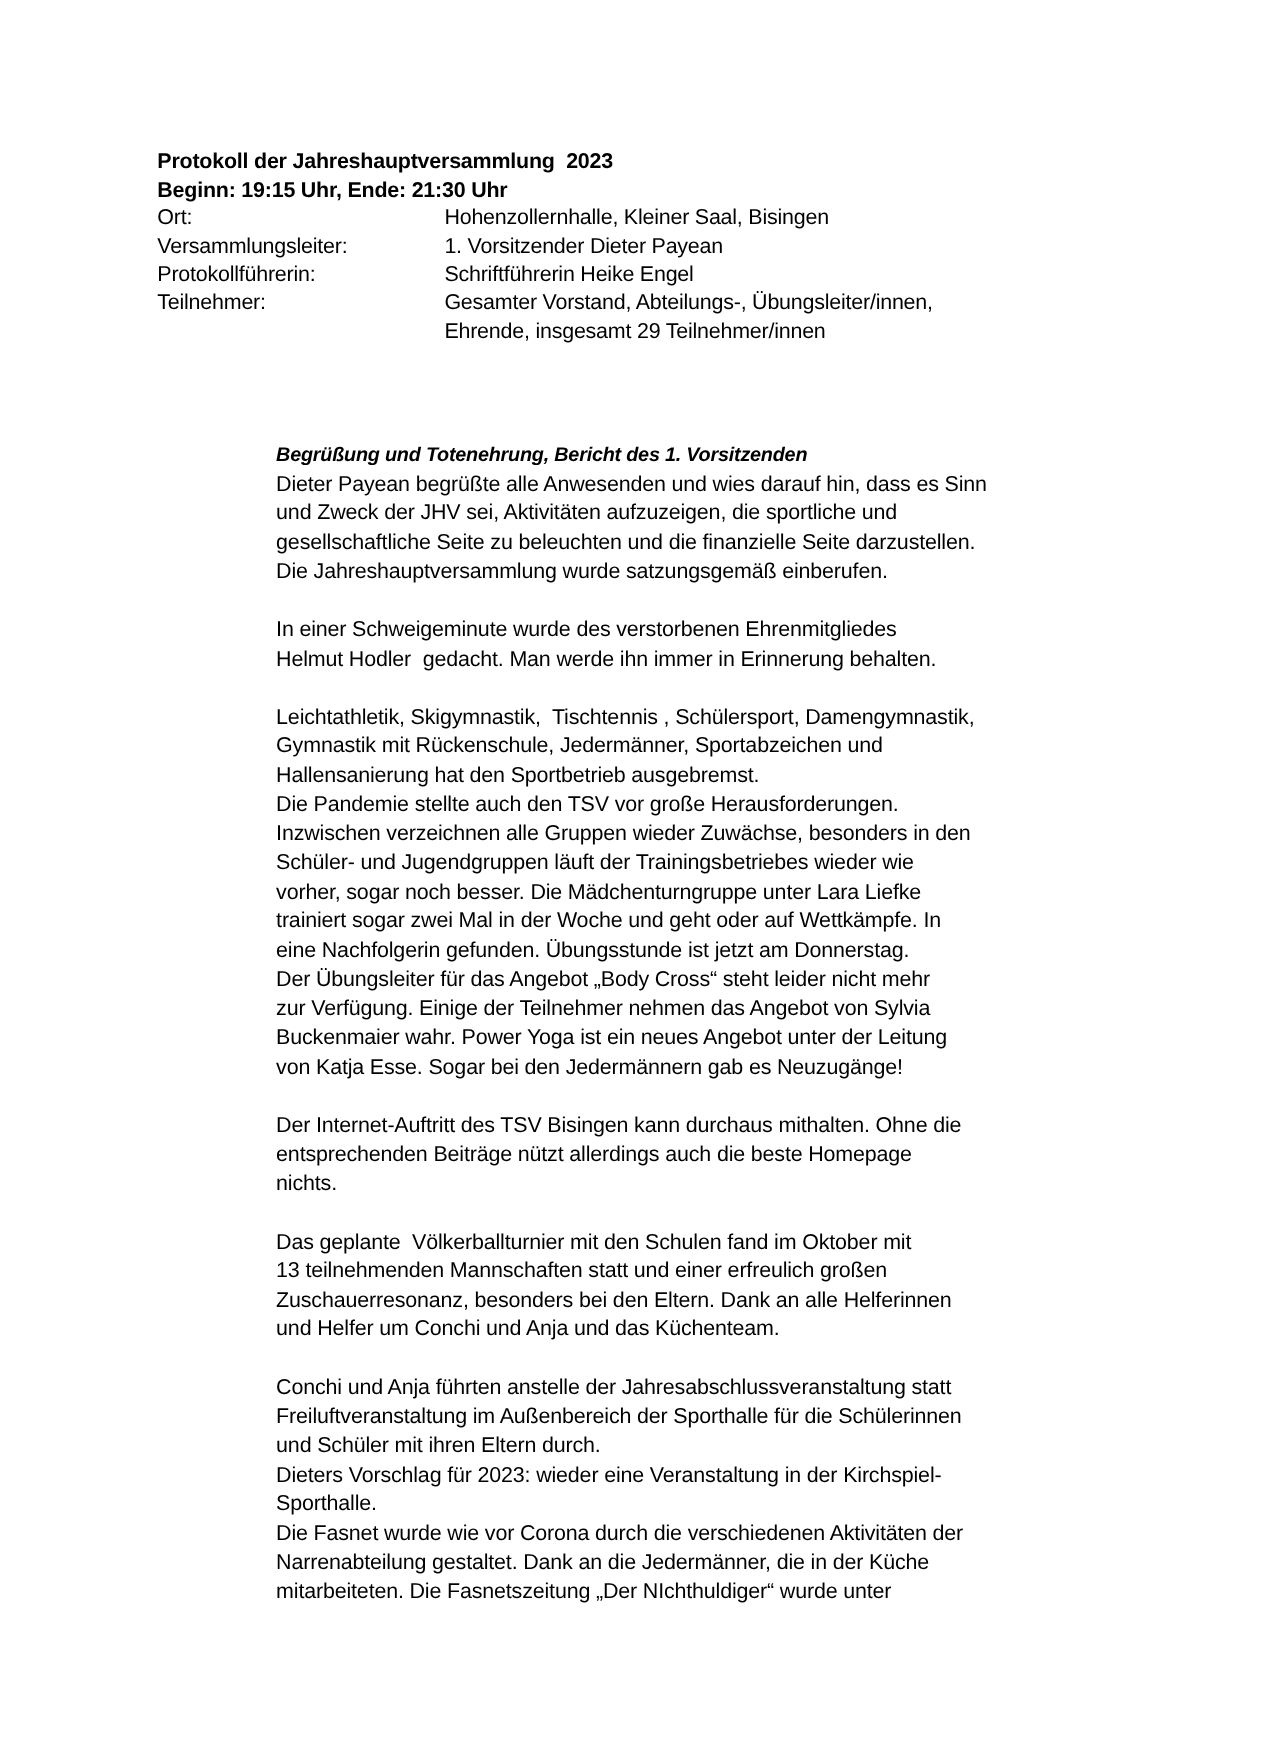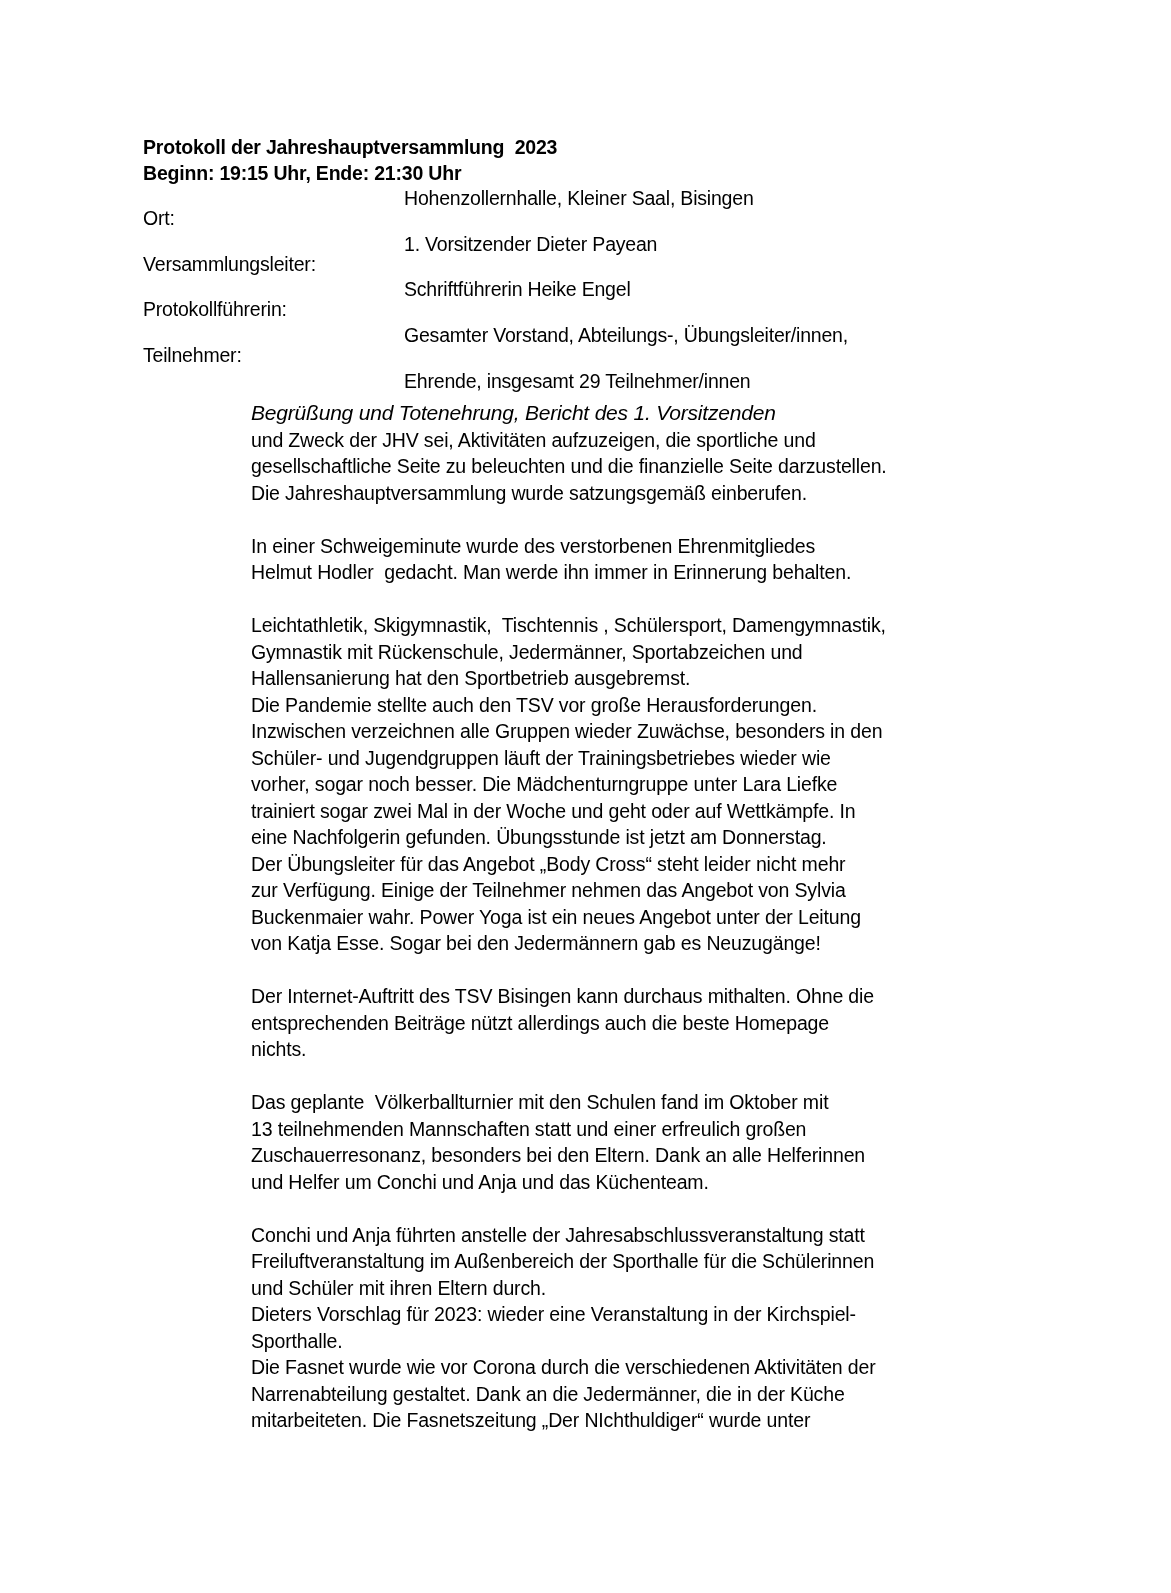--- a/index.html
+++ b/index.html
@@ -38,35 +38,34 @@
     .meta-row {
       display: flex;
       font-size: 19.5px;
       line-height: 25.6px;
       letter-spacing: -0.2px;
     }
     .meta-label {
       width: 261px;
       flex: 0 0 261px;
       white-space: pre;
-      margin-top: 20px;
     }
     .meta-value {
       white-space: pre;
     }
     .content {
       position: absolute;
       left: 251px;
       top: 400px;
       width: 800px;
     }
     .section-title {
-      font-weight: normal;
+      font-weight: bold;
       font-style: italic;
-      font-size: 21px;
+      font-size: 18px;
       line-height: 26.5px;
       letter-spacing: -0.2px;
       white-space: pre;
     }
     .para {
       font-size: 19.5px;
       line-height: 26.5px;
       letter-spacing: -0.15px;
       margin: 0 0 26.5px 0;
     }
@@ -106,20 +105,21 @@
     <div class="meta-row">
       <span class="meta-label"></span>
       <span class="meta-value">Ehrende, insgesamt 29 Teilnehmer/innen</span>
     </div>
   </div>
 
   <div class="content">
     <div class="section-title">Begrüßung und Totenehrung, Bericht des 1. Vorsitzenden</div>
     <div id="paragraphs">
         <div class="para">
+          <span class="line">Dieter Payean begrüßte alle Anwesenden und wies darauf hin, dass es Sinn</span>
           <span class="line">und Zweck der JHV sei, Aktivitäten aufzuzeigen, die sportliche und</span>
           <span class="line">gesellschaftliche Seite zu beleuchten und die finanzielle Seite darzustellen.</span>
           <span class="line">Die Jahreshauptversammlung wurde satzungsgemäß einberufen.</span>
         </div>
         <div class="para">
           <span class="line">In einer Schweigeminute wurde des verstorbenen Ehrenmitgliedes</span>
           <span class="line">Helmut Hodler  gedacht. Man werde ihn immer in Erinnerung behalten.</span>
         </div>
         <div class="para">
           <span class="line">Leichtathletik, Skigymnastik,  Tischtennis , Schülersport, Damengymnastik,</span>

